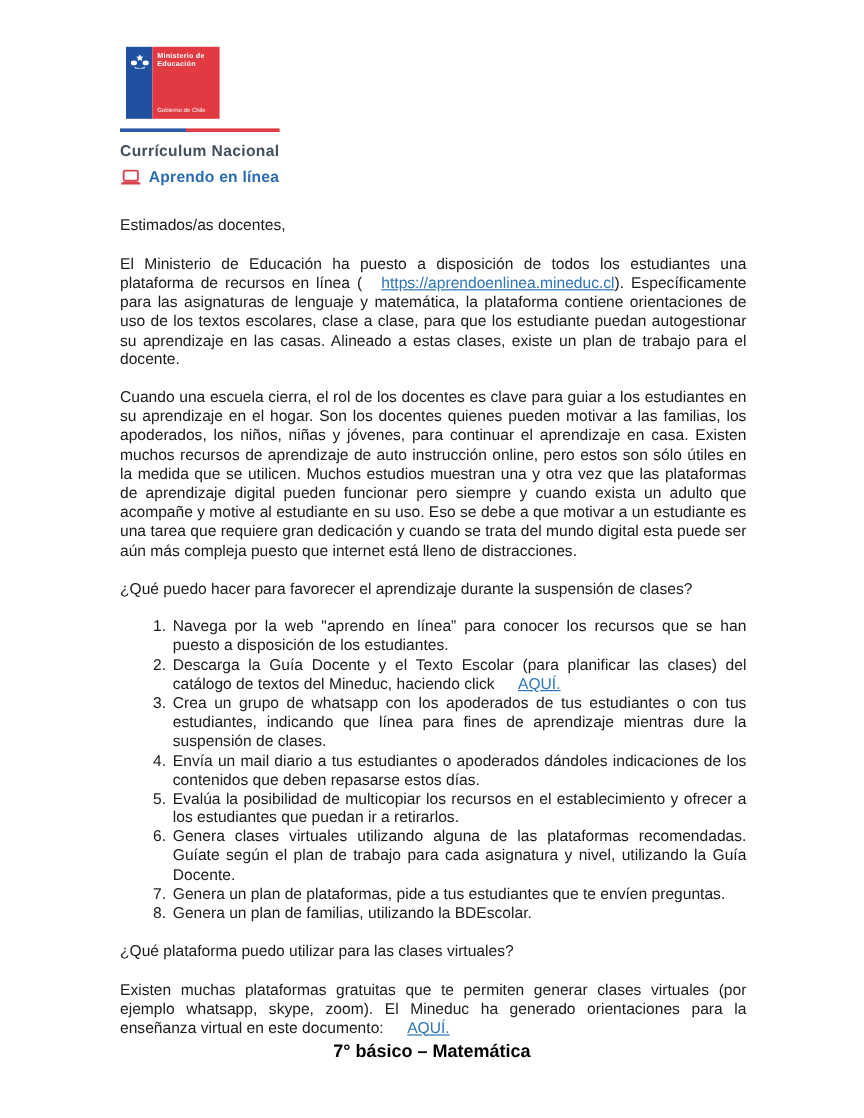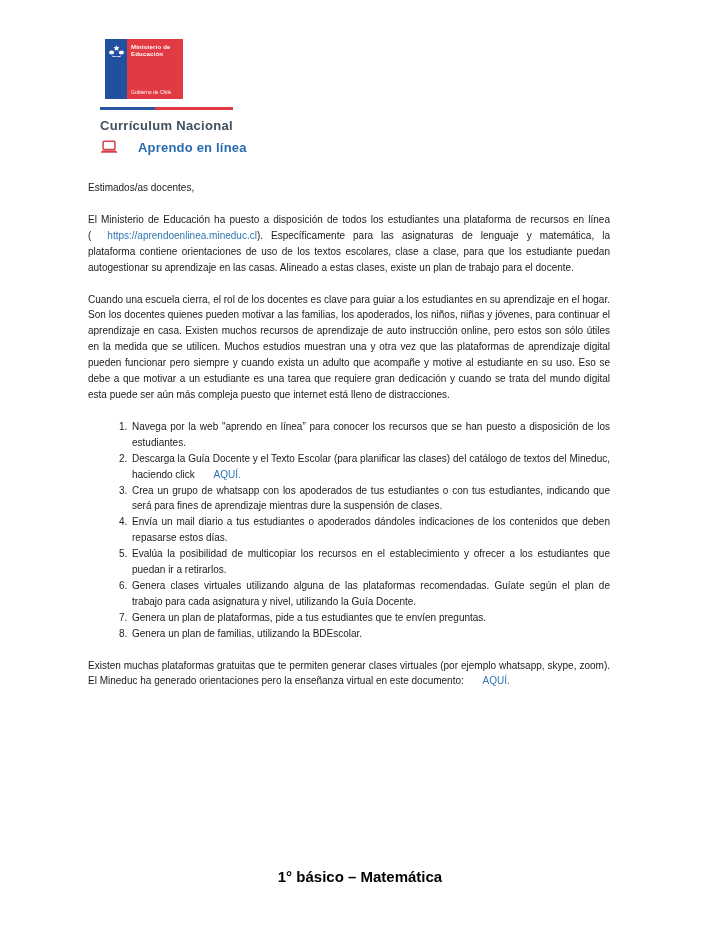--- a/index.html
+++ b/index.html
@@ -22,35 +22,35 @@
 
   .divider { display: flex; width: 133px; height: 3px; margin-top: 8px; }
   .div-blue { width: 55px; background: #2b55a5; }
   .div-red  { flex: 1; background: #e13a42; }
 
   .site-title {
     margin-top: 8px;
     font-size: 13px; font-weight: bold; letter-spacing: 0.3px;
     color: #414f5e;
   }
-  .platform-row { margin-top: 7px; display: flex; align-items: flex-start; gap: 20px; }
+  .platform-row { margin-top: 7px; display: flex; align-items: flex-end; gap: 6px; }
   .laptop-icon { color: #d8414b; flex: 0 0 auto; display: block; }
   .platform-title { font-size: 13px; font-weight: bold; letter-spacing: 0.2px; color: #2a6bb2; }
 
   
   .content {
-    position: absolute; left: 88px; top: 180px; width: 522px;
-    font-size: 10px; line-height: 15.9px;
+    position: absolute; left: 100px; top: 180px; width: 522px;
+    font-size: 13px; line-height: 15.9px;
     text-align: justify;
   }
   .content p { margin: 0 0 16px 0; }
   .content p.single { text-align: left; }
   .content ol { margin: 0 0 16px 0; padding-left: 42px; }
   .content li { padding-left: 2px; text-align: justify; }
-  a.doc-link { color: #2e75b5; cursor: pointer; margin-left: 16px; }
+  a.doc-link { color: #2e75b5; text-decoration: underline; cursor: pointer; margin-left: 16px; }
 
   
   .page-footer {
     position: absolute; left: 0; top: 868px; width: 720px;
     text-align: center;
     font-size: 15px; font-weight: bold; color: #000000;
   }
 </style>
 </head>
 <body>
@@ -90,33 +90,35 @@
     </div>
   </header>
 
   <main class="content">
     <p class="single">Estimados/as docentes,</p>
 
     <p><span>El Ministerio de Educación ha puesto a disposición de todos los estudiantes una plataforma de recursos en línea (</span><a class="doc-link">https://aprendoenlinea.mineduc.cl</a><span>). Específicamente para las asignaturas de lenguaje y matemática, la plataforma contiene orientaciones de uso de los textos escolares, clase a clase, para que los estudiante puedan autogestionar su aprendizaje en las casas. Alineado a estas clases, existe un plan de trabajo para el docente.</span></p>
 
     <p>Cuando una escuela cierra, el rol de los docentes es clave para guiar a los estudiantes en su aprendizaje en el hogar. Son los docentes quienes pueden motivar a las familias, los apoderados, los niños, niñas y jóvenes, para continuar el aprendizaje en casa. Existen muchos recursos de aprendizaje de auto instrucción online, pero estos son sólo útiles en la medida que se utilicen. Muchos estudios muestran una y otra vez que las plataformas de aprendizaje digital pueden funcionar pero siempre y cuando exista un adulto que acompañe y motive al estudiante en su uso. Eso se debe a que motivar a un estudiante es una tarea que requiere gran dedicación y cuando se trata del mundo digital esta puede ser aún más compleja puesto que internet está lleno de distracciones.</p>
 
+    <p class="single">¿Qué puedo hacer para favorecer el aprendizaje durante la suspensión de clases?</p>
 
     <ol>
       <li><span>Navega por la web "aprendo en línea” para conocer los recursos que se han puesto a disposición de los estudiantes.</span></li>
       <li><span>Descarga la Guía Docente y el Texto Escolar (para planificar las clases) del catálogo de textos del Mineduc, haciendo click </span><a class="doc-link">AQUÍ.</a></li>
-      <li><span>Crea un grupo de whatsapp con los apoderados de tus estudiantes o con tus estudiantes, indicando que será para fines de aprendizaje mientras dure la suspensión de clases.</span></li>
+      <li><span>Crea un grupo de whatsapp con los apoderados de tus estudiantes o con tus estudiantes, indicando que línea para fines de aprendizaje mientras dure la suspensión de clases.</span></li>
       <li><span>Envía un mail diario a tus estudiantes o apoderados dándoles indicaciones de los contenidos que deben repasarse estos días.</span></li>
       <li><span>Evalúa la posibilidad de multicopiar los recursos en el establecimiento y ofrecer a los estudiantes que puedan ir a retirarlos.</span></li>
       <li><span>Genera clases virtuales utilizando alguna de las plataformas recomendadas. Guíate según el plan de trabajo para cada asignatura y nivel, utilizando la Guía Docente.</span></li>
       <li><span>Genera un plan de plataformas, pide a tus estudiantes que te envíen preguntas.</span></li>
       <li><span>Genera un plan de familias, utilizando la BDEscolar.</span></li>
     </ol>
 
+    <p class="single">¿Qué plataforma puedo utilizar para las clases virtuales?</p>
 
-    <p><span>Existen muchas plataformas gratuitas que te permiten generar clases virtuales (por ejemplo whatsapp, skype, zoom). El Mineduc ha generado orientaciones pero la enseñanza virtual en este documento: </span><a class="doc-link">AQUÍ.</a></p>
+    <p><span>Existen muchas plataformas gratuitas que te permiten generar clases virtuales (por ejemplo whatsapp, skype, zoom). El Mineduc ha generado orientaciones para la enseñanza virtual en este documento: </span><a class="doc-link">AQUÍ.</a></p>
   </main>
 
   <footer class="page-footer">
-    <span>1° básico – Matemática</span>
+    <span>7° básico – Matemática</span>
   </footer>
 
 </div>
 
 </body></html>

